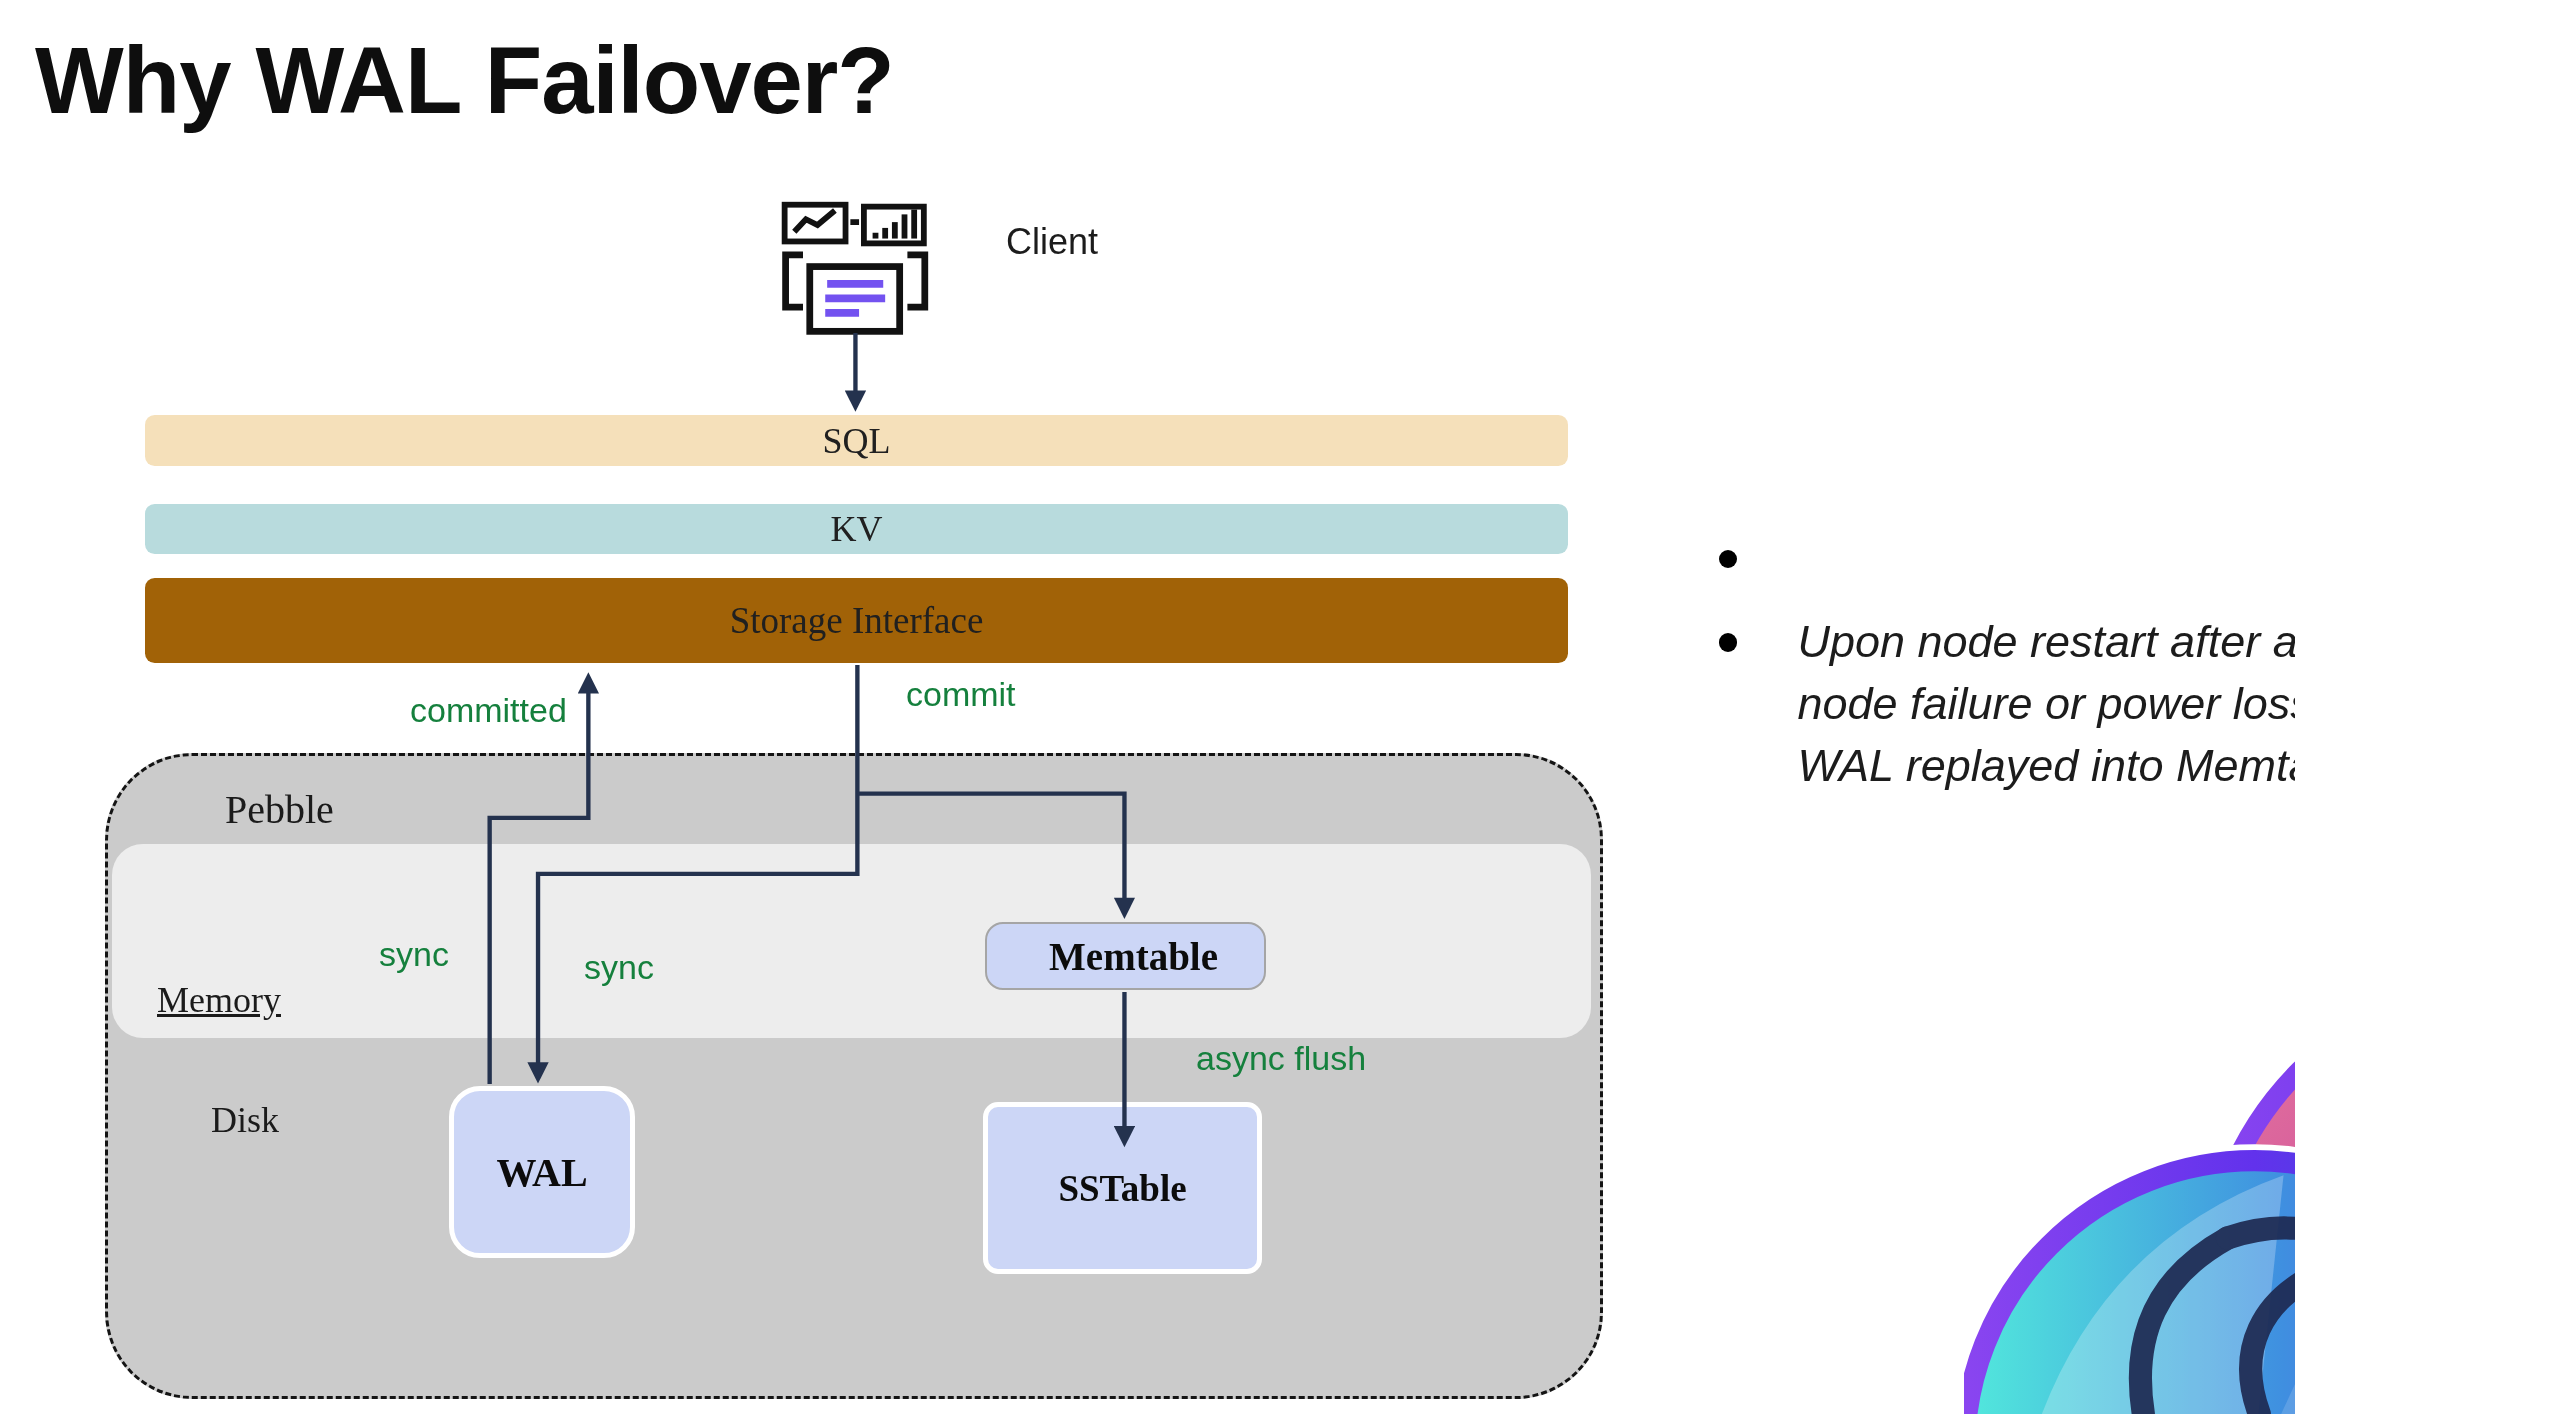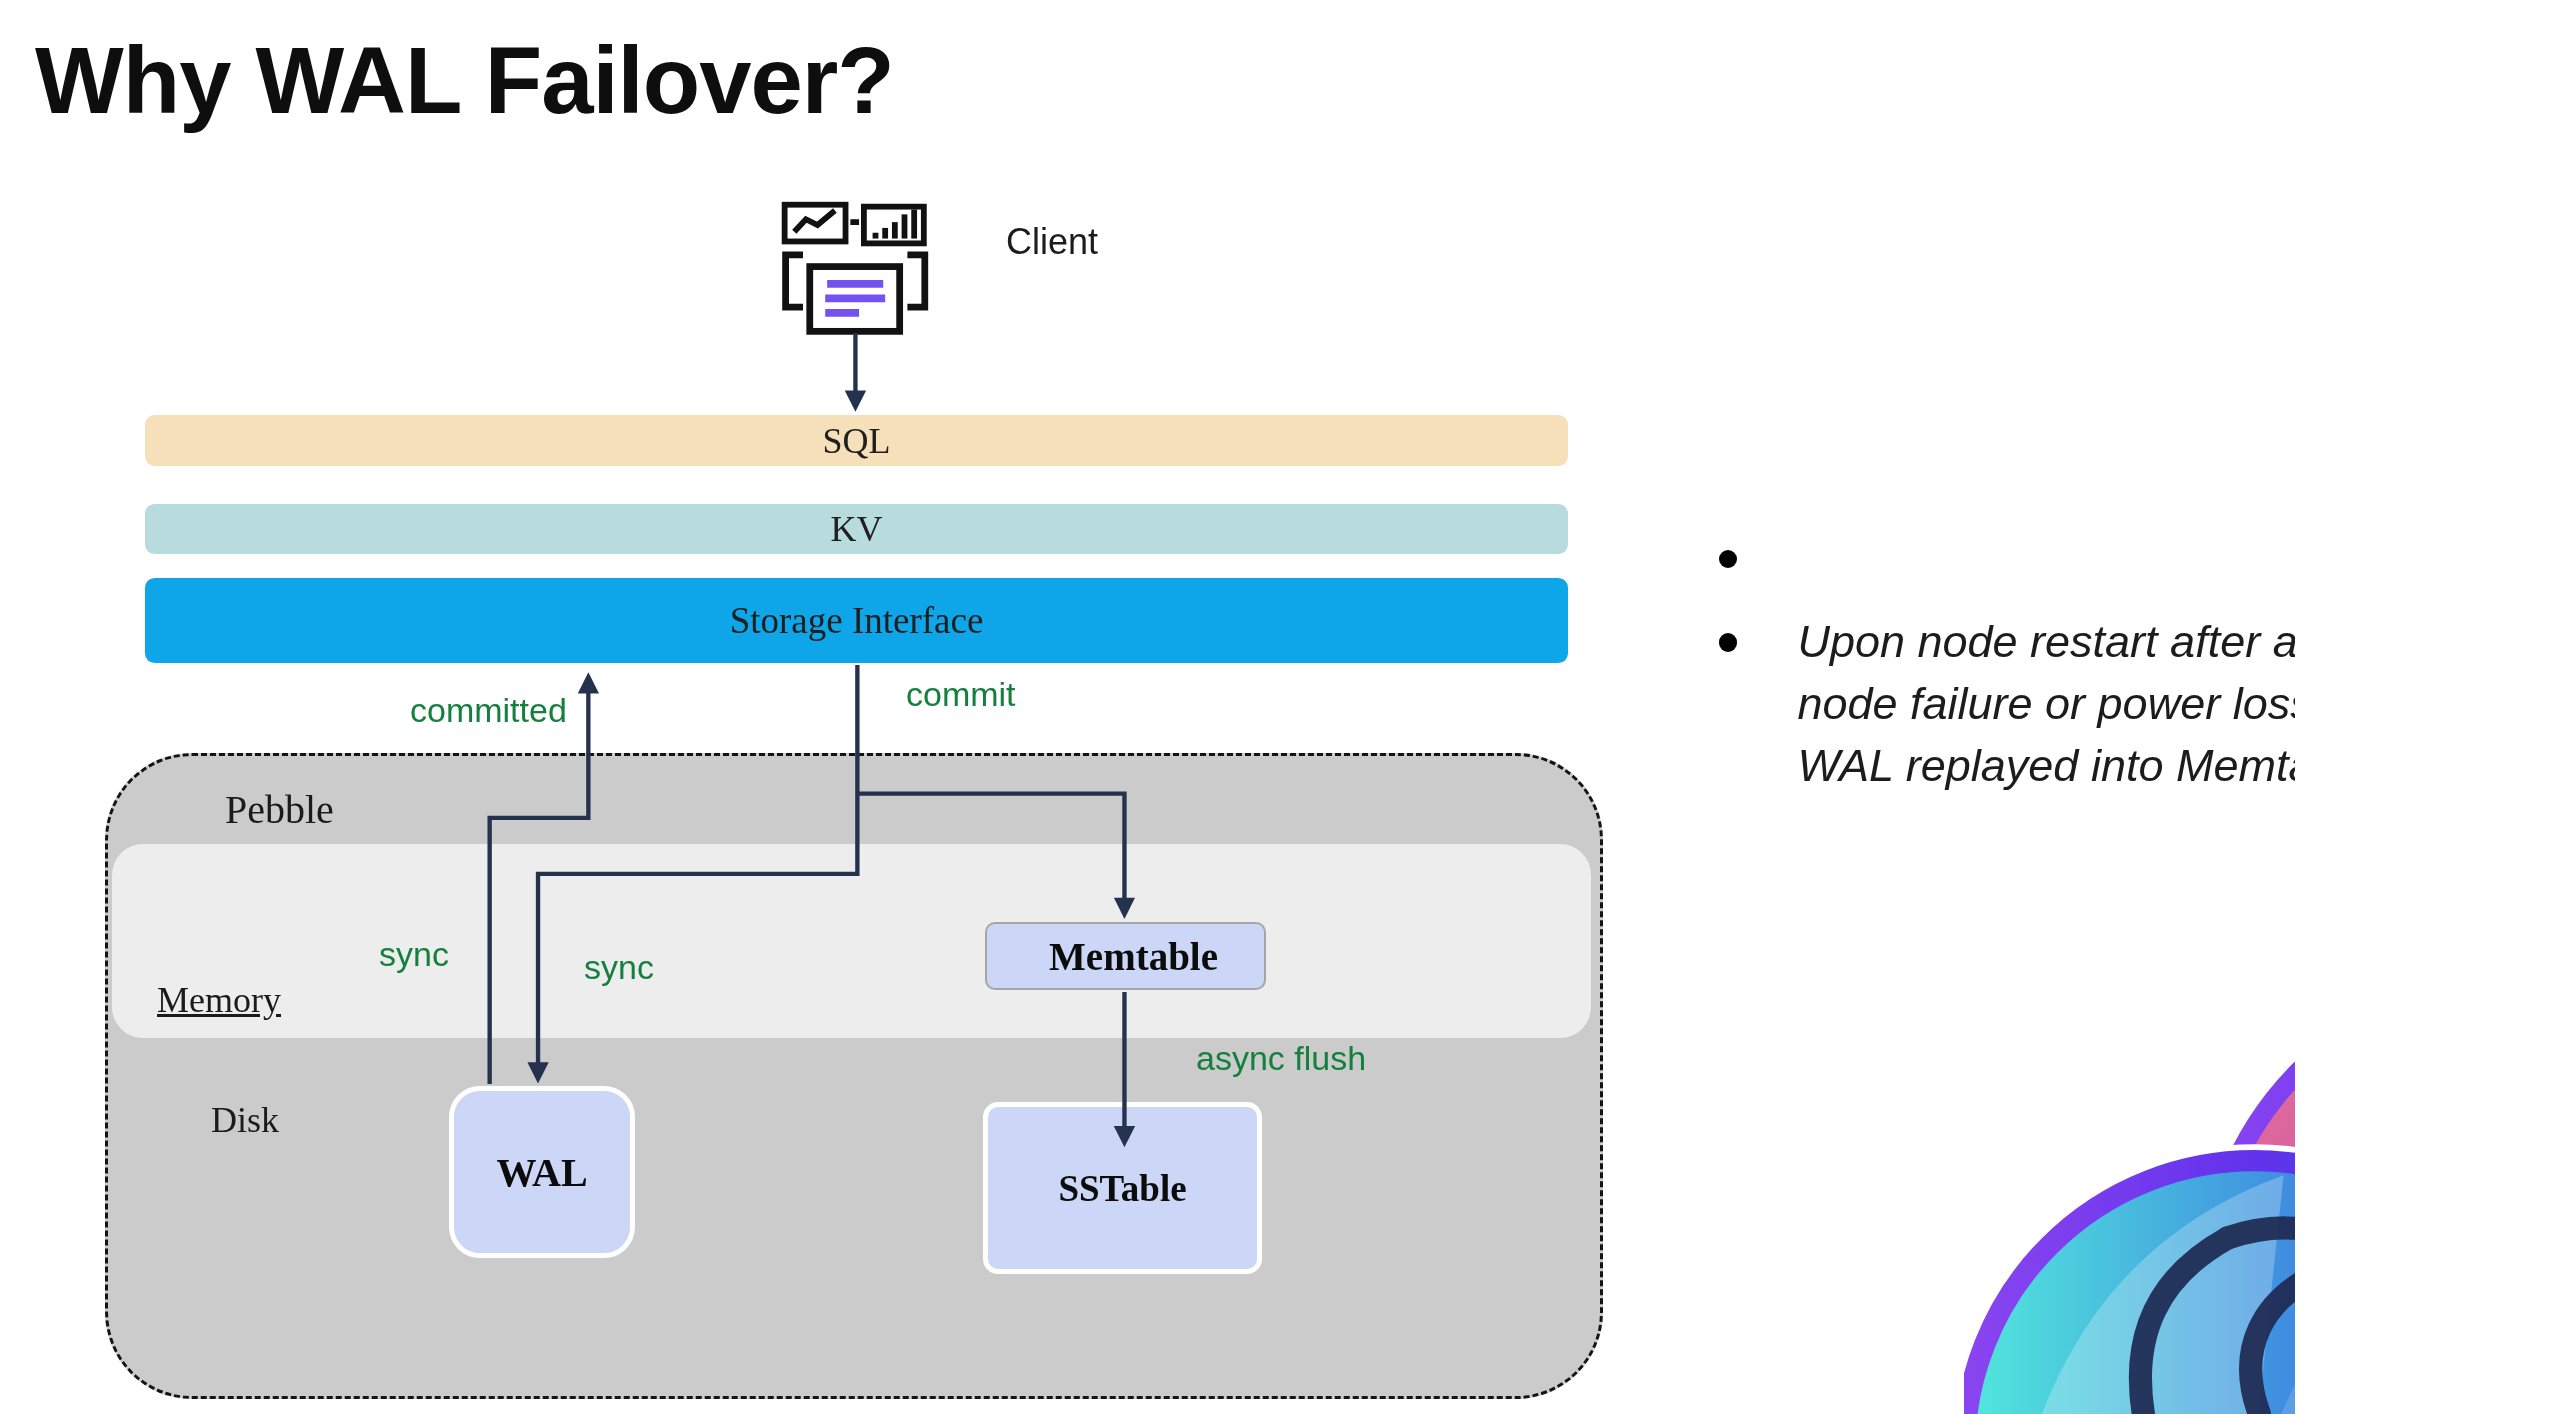--- a/index.html
+++ b/index.html
@@ -9,40 +9,40 @@
   .serif{font-family:"Liberation Serif","DejaVu Serif",serif;}
 
   .title{left:35px;top:27px;font-size:94px;font-weight:800;letter-spacing:-1px;color:#0e0e0e;}
 
   .client-label{left:1006px;top:221px;font-size:36px;color:#1c1c1c;}
 
   .layer{left:145px;width:1423px;border-radius:9.7px;display:flex;align-items:center;justify-content:center;
          font-size:36px;color:#202020;}
   .layer-sql{top:415px;height:51px;background:#f5e0ba;}
   .layer-kv{top:504px;height:50px;background:#b8dbdd;}
-  .layer-storage{top:578px;height:85px;background:#0ea5e9;font-size:37px;}
+  .layer-storage{top:578px;height:85px;background:#a16207;font-size:37px;}
 
   .pebble{left:105px;top:753px;width:1498px;height:646px;background:#cbcbcb;
           border:3.9px dashed #141414;border-radius:87px;box-sizing:border-box;}
   .pebble-label{left:225px;top:786px;font-size:40px;color:#1b1b1b;}
   .memory-band{left:112px;top:844px;width:1479px;height:194px;background:#ededed;border-radius:31px;}
   .memory-label{left:157px;top:979px;font-size:36px;color:#1b1b1b;text-decoration:underline;}
   .disk-label{left:211px;top:1099px;font-size:36px;color:#1b1b1b;}
 
   .edge-label{font-size:34px;color:#15803d;}
   .lbl-committed{left:410px;top:691px;}
   .lbl-commit{left:906px;top:675px;}
   .lbl-sync-left{left:379px;top:935px;}
   .lbl-sync-right{left:584px;top:948px;}
   .lbl-async{left:1196px;top:1039px;}
 
   .node{display:flex;align-items:center;justify-content:center;background:#ccd6f6;
         font-weight:bold;color:#0c0c0c;box-sizing:border-box;}
   .node-memtable{left:985px;top:922px;width:281px;height:68px;border:2.9px solid #a5a5a5;
-                 border-radius:10px;font-size:39px;padding-left:16px;}
+                 border-radius:18px;font-size:39px;padding-left:16px;}
   .node-wal{left:449px;top:1086px;width:186px;height:172px;border:5.8px solid #ffffff;
             border-radius:31px;font-size:40px;}
   .node-sstable{left:983px;top:1102px;width:279px;height:172px;border:5.8px solid #ffffff;
                 border-radius:15px;font-size:37px;}
 
   .bullets{left:1719px;top:528px;width:813px;}
   .bullet-item{display:flex;gap:60px;}
   .bullet-item + .bullet-item{margin-top:43px;font-style:italic;}
   .bullet-dot{flex:0 0 auto;width:18.4px;height:18.4px;margin-top:22px;border-radius:50%;background:#000;}
   .bullet-text{font-size:45px;line-height:62px;color:#1c1c1c;white-space:pre-line;}

